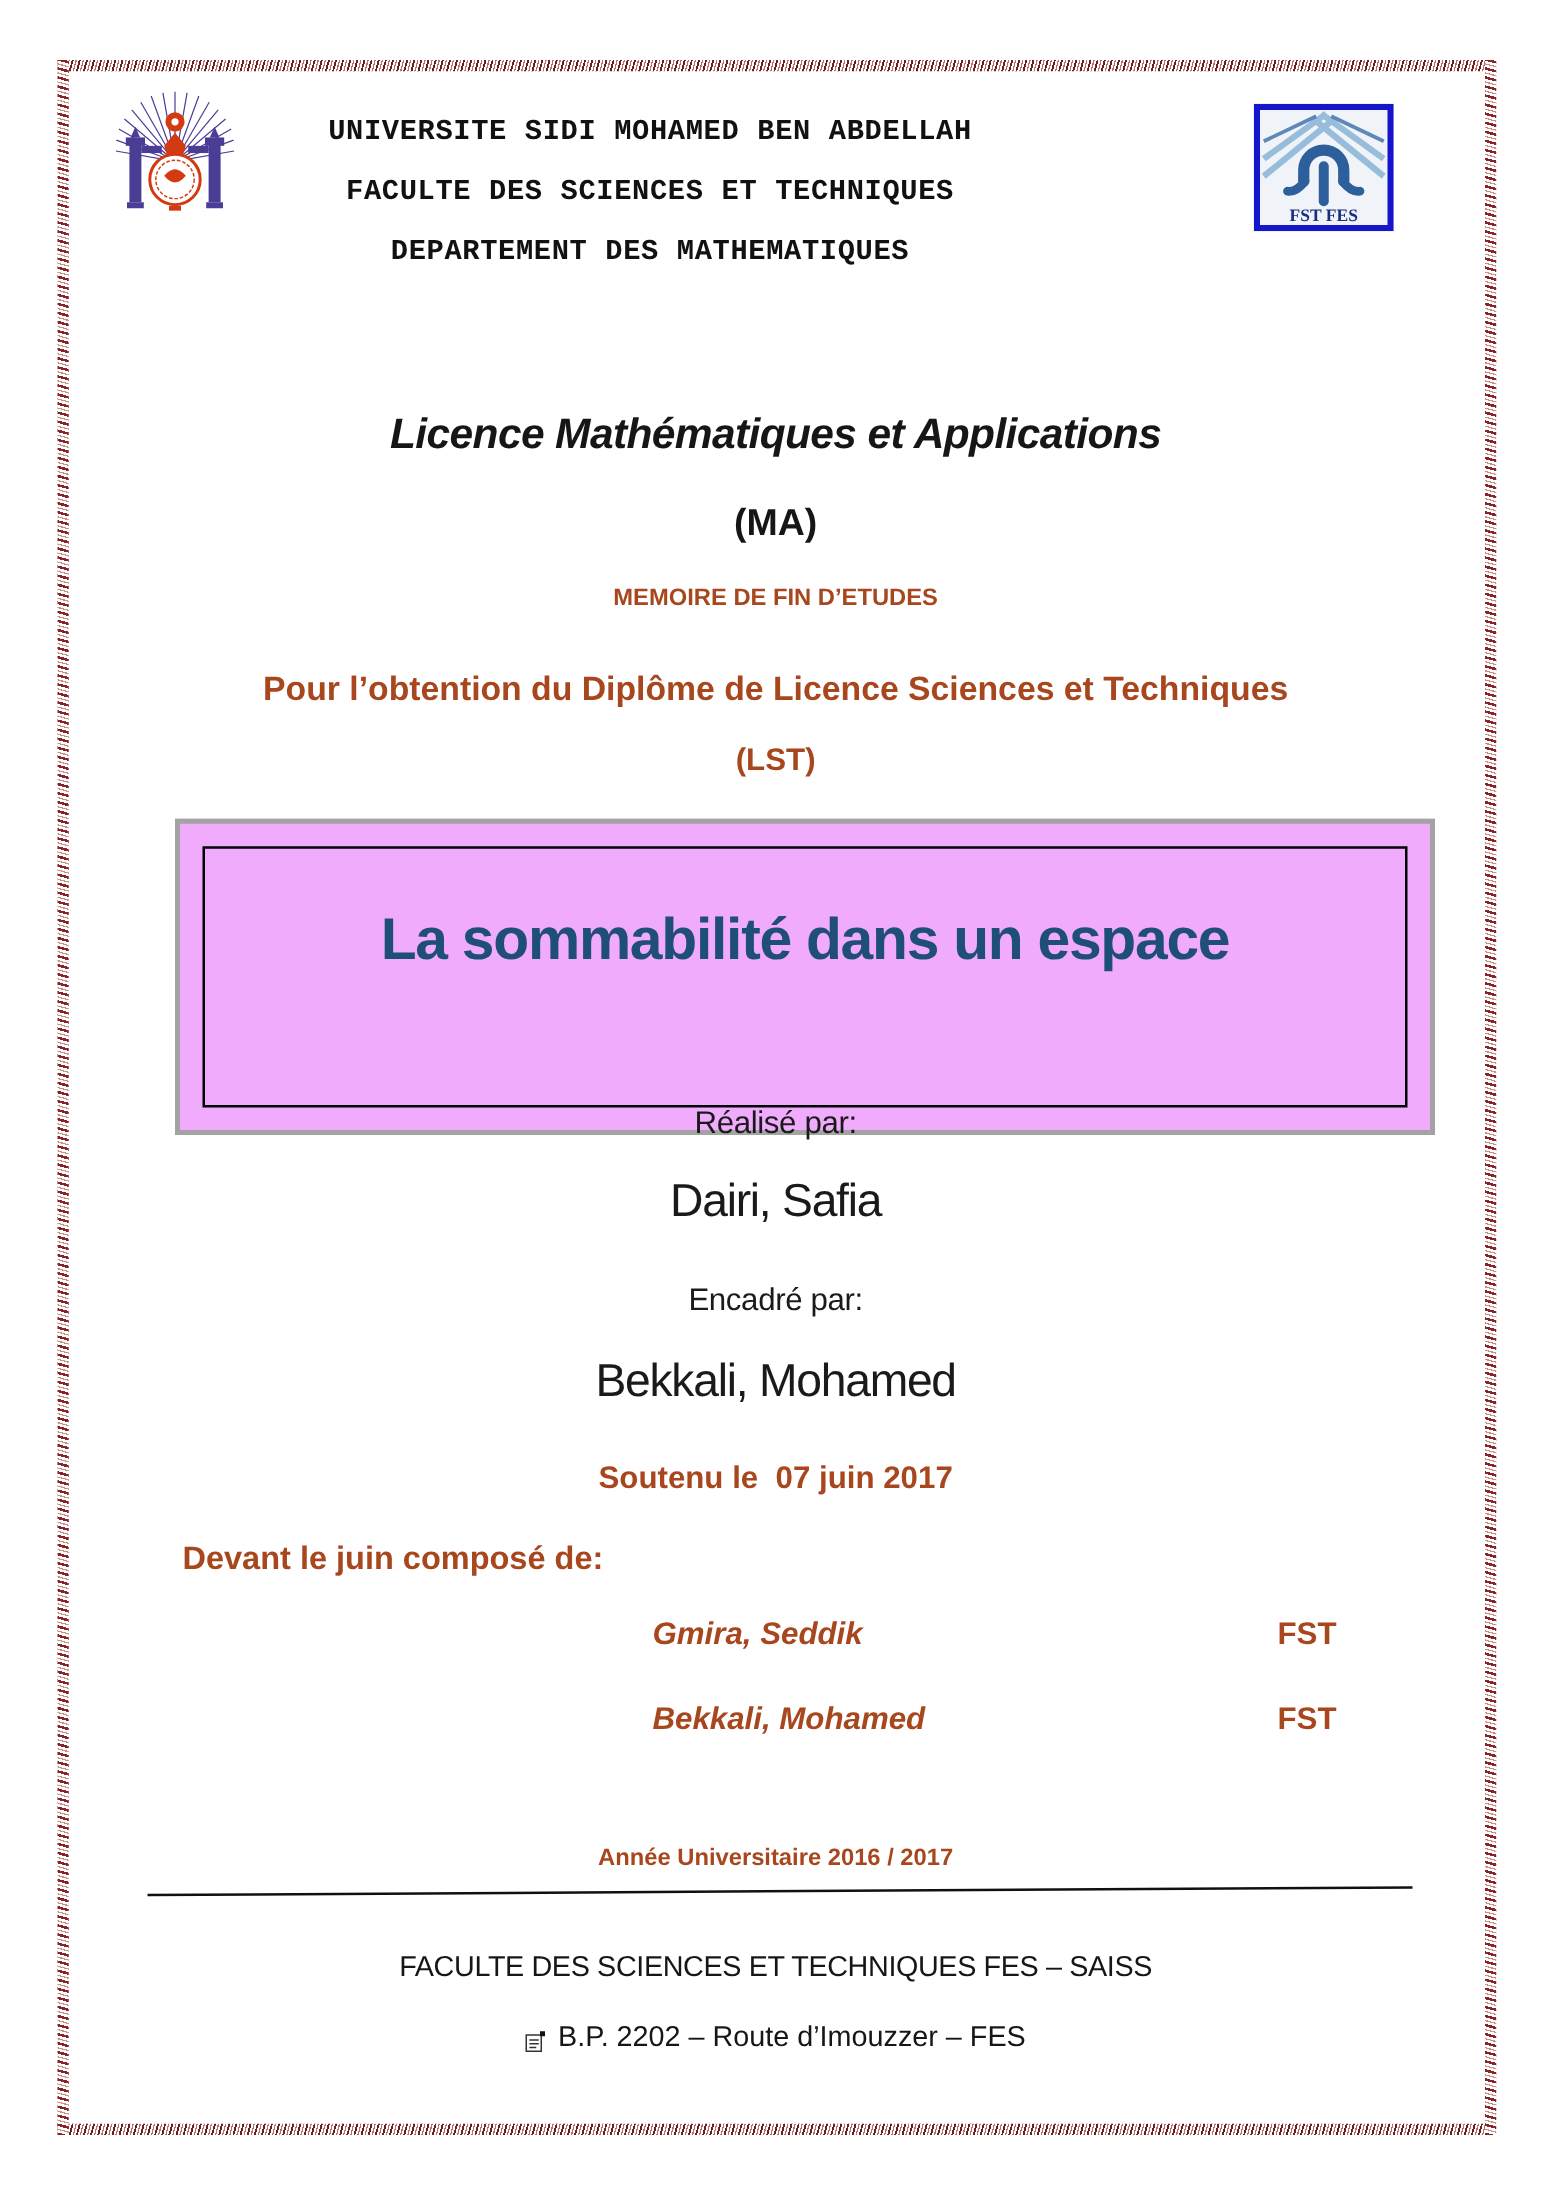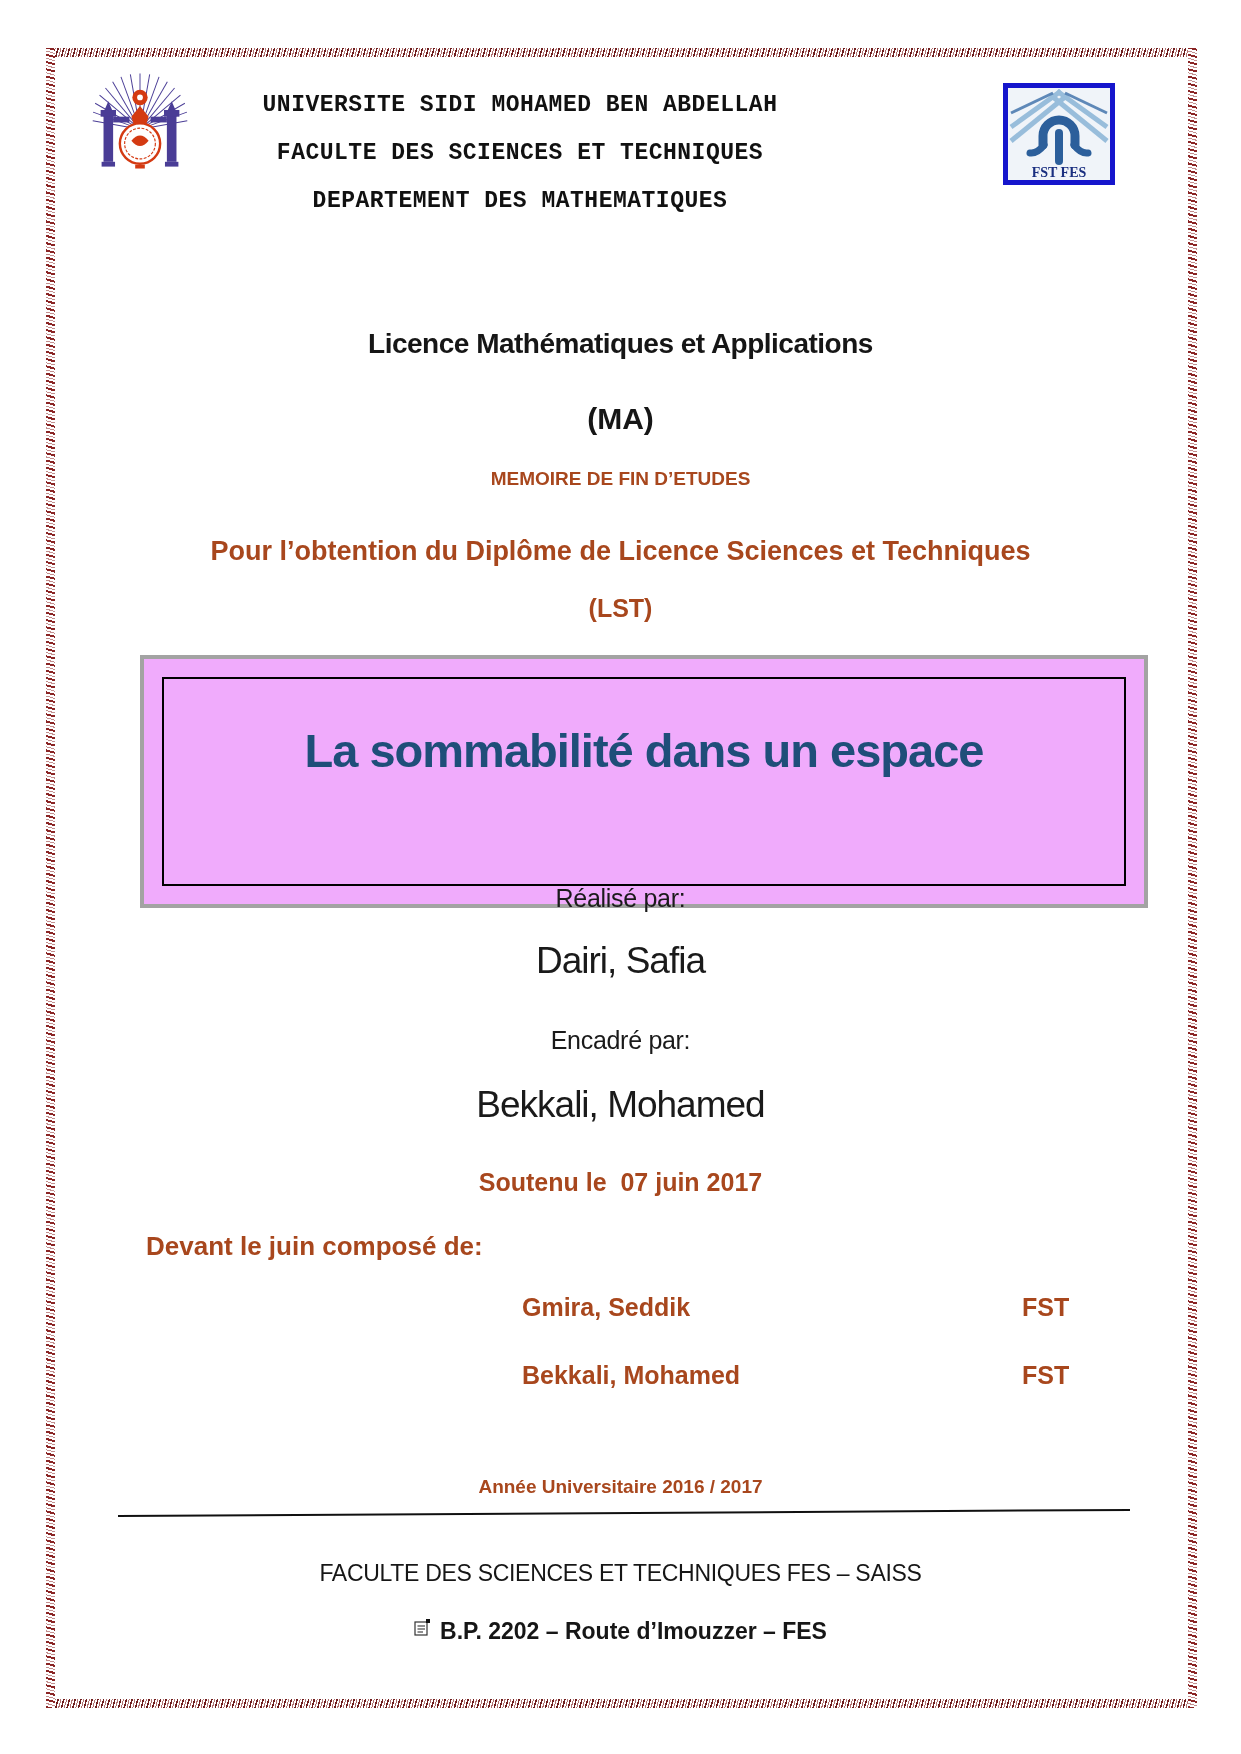--- a/index.html
+++ b/index.html
@@ -34,21 +34,21 @@
     font-family:"Liberation Mono",monospace;font-weight:bold;font-size:23px;letter-spacing:0.5px;color:#111;}
   .hdr-text .hline{margin-bottom:22px;white-space:nowrap;}
 
   .logo-left{position:absolute;left:92px;top:70px;}
   .logo-right{position:absolute;left:1003px;top:83px;}
 
   .black-bold{font-weight:bold;color:#161616;}
   .orange{color:#A8471D;font-weight:bold;}
   .pre{white-space:pre;}
 
-  .t-licence{top:328px;font-size:28px;letter-spacing:-0.5px;}
+  .t-licence{top:328px;font-size:34px;letter-spacing:-0.5px;font-style:italic;}
   .t-ma{top:402px;font-size:30px;}
   .t-memoire{top:468px;font-size:19px;}
   .t-pour{top:536px;font-size:27px;}
   .t-lst{top:594px;font-size:25px;}
 
   
   .title-box{
     position:absolute;left:140px;top:655px;width:964px;height:209px;
     border:4px solid #a3a3a3;padding:18px;background:#f0abfc;
   }
@@ -61,32 +61,32 @@
     font-size:47px;font-weight:bold;color:#1F4E79;letter-spacing:-1px;
   }
 
   .t-realise-label{top:884px;font-size:25px;letter-spacing:-0.3px;}
   .t-realise-name{top:940px;font-size:37px;letter-spacing:-1px;}
   .t-encadre-label{top:1026px;font-size:25px;letter-spacing:-0.3px;}
   .t-encadre-name{top:1084px;font-size:37px;letter-spacing:-1px;}
   .t-soutenu{top:1168px;font-size:25px;}
   .t-devant{top:1231px;left:146px;font-size:26px;text-align:left;right:auto;}
   .jury-row{position:absolute;left:0;width:1241px;}
-  .jury-row .jname{position:absolute;left:522px;font-size:25px;}
+  .jury-row .jname{position:absolute;left:522px;font-size:25px;font-style:italic;}
   .jury-row .jaff{position:absolute;left:1022px;font-size:25px;}
   .jr1{top:1293px;}
   .jr2{top:1361px;}
   .t-annee{top:1476px;font-size:19px;}
   .footer-rule{
     position:absolute;left:118px;top:1512px;width:1012px;height:0;
     border-top:2.5px solid #101010;transform:rotate(-0.35deg);
   }
   .t-fac{top:1560px;font-size:23px;letter-spacing:-0.3px;color:#161616;}
   .t-addr{top:1616px;font-size:23px;color:#161616;}
-  .addr-inner{display:inline-flex;align-items:flex-start;gap:9px;font-weight:bold;}
+  .addr-inner{display:inline-flex;align-items:flex-end;gap:9px;}
 </style>
 </head>
 <body>
 
 <div class="page">
 
   <div class="frame-band frame-top"></div>
   <div class="frame-band frame-bottom"></div>
   <div class="frame-band frame-left"></div>
   <div class="frame-band frame-right"></div>

